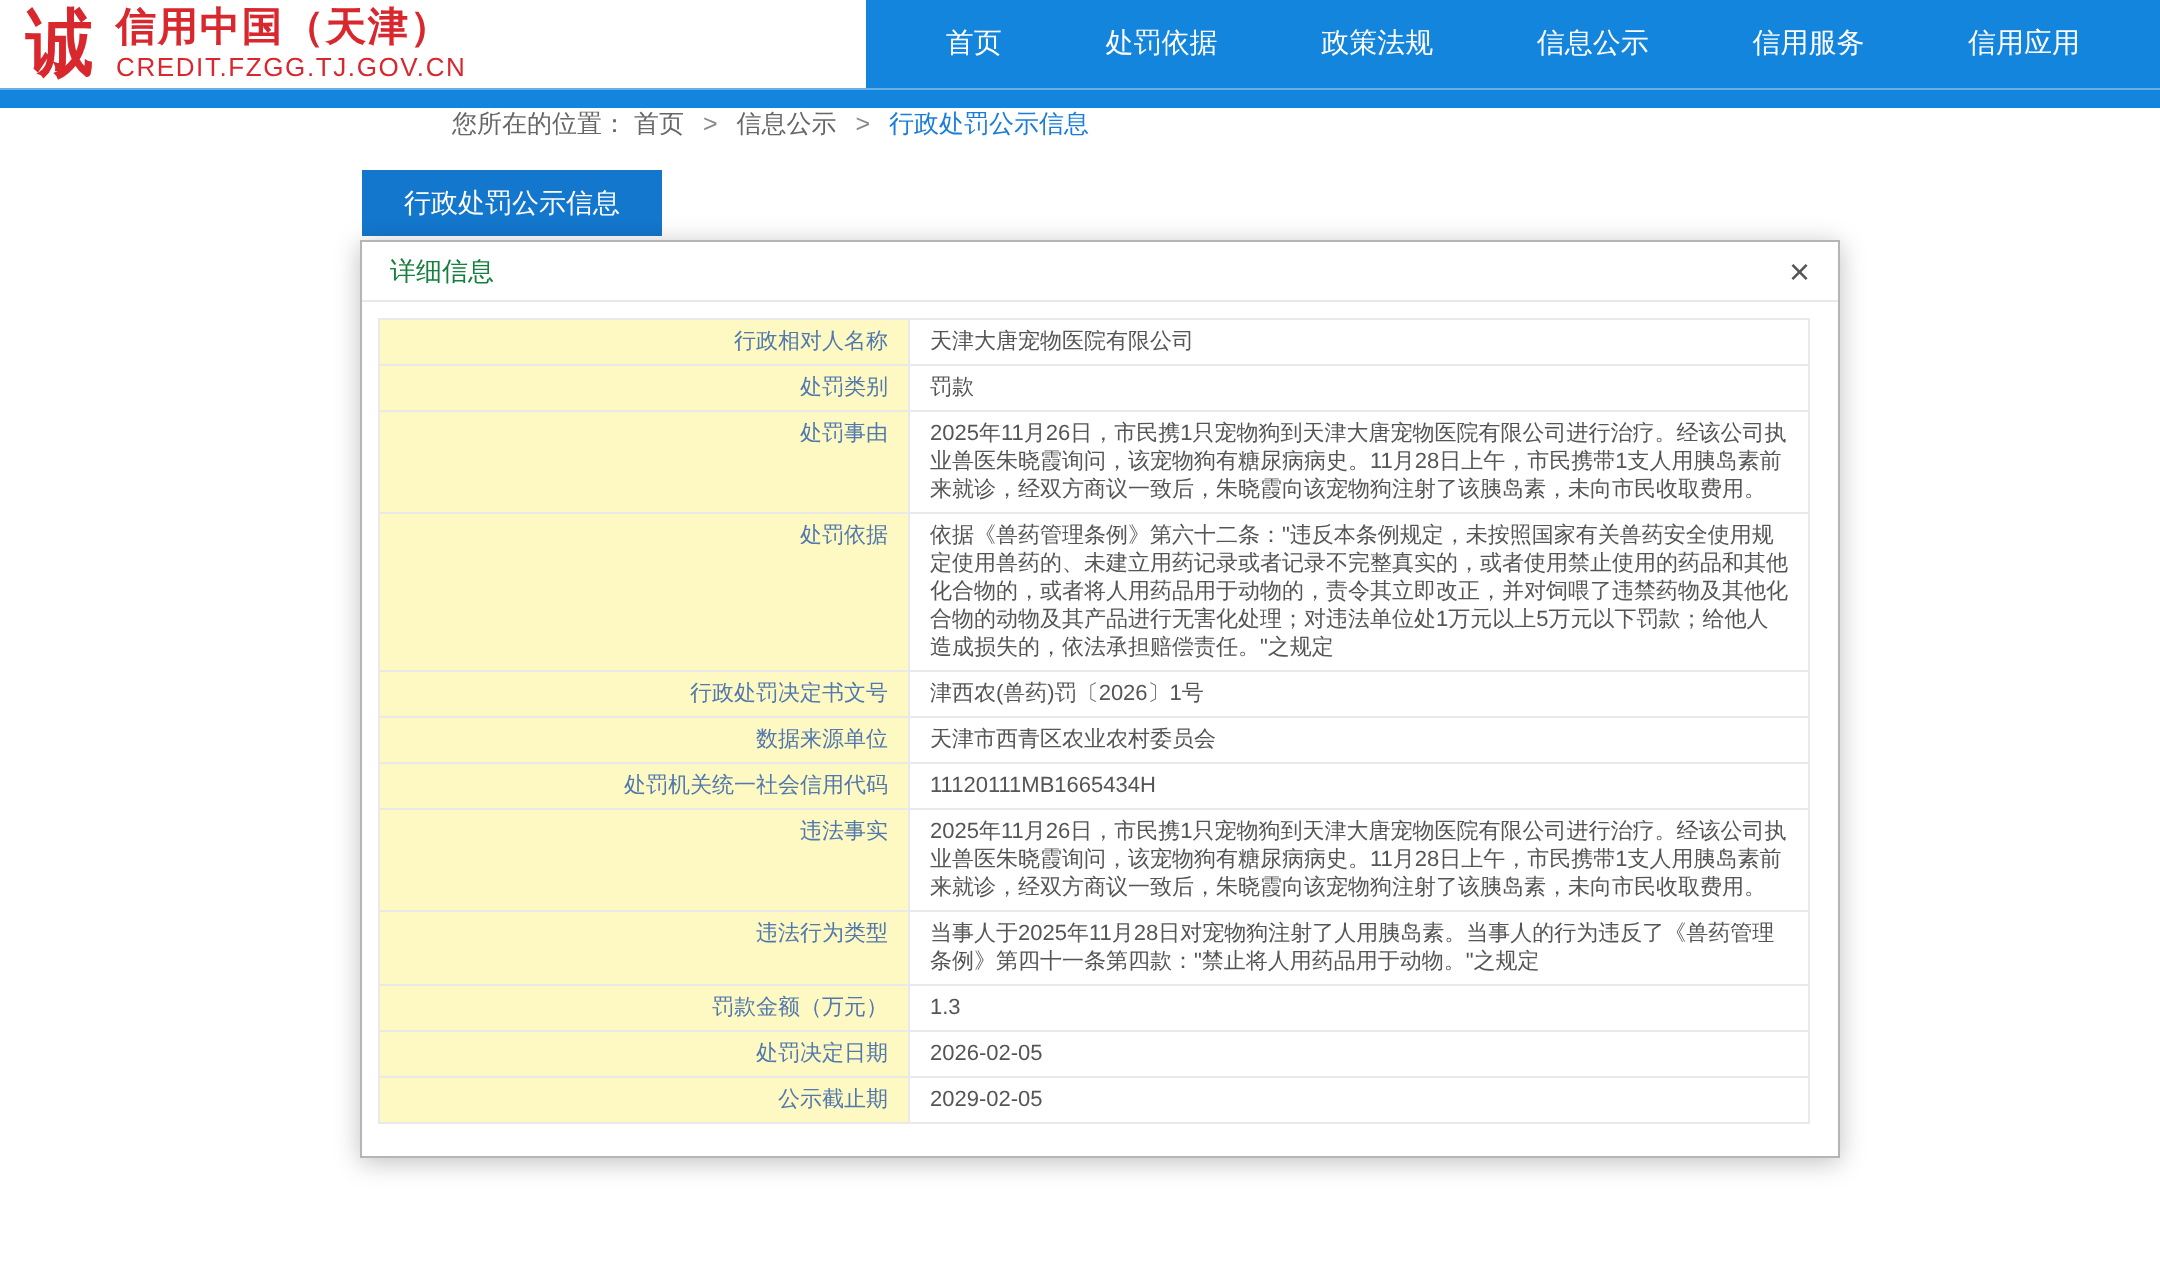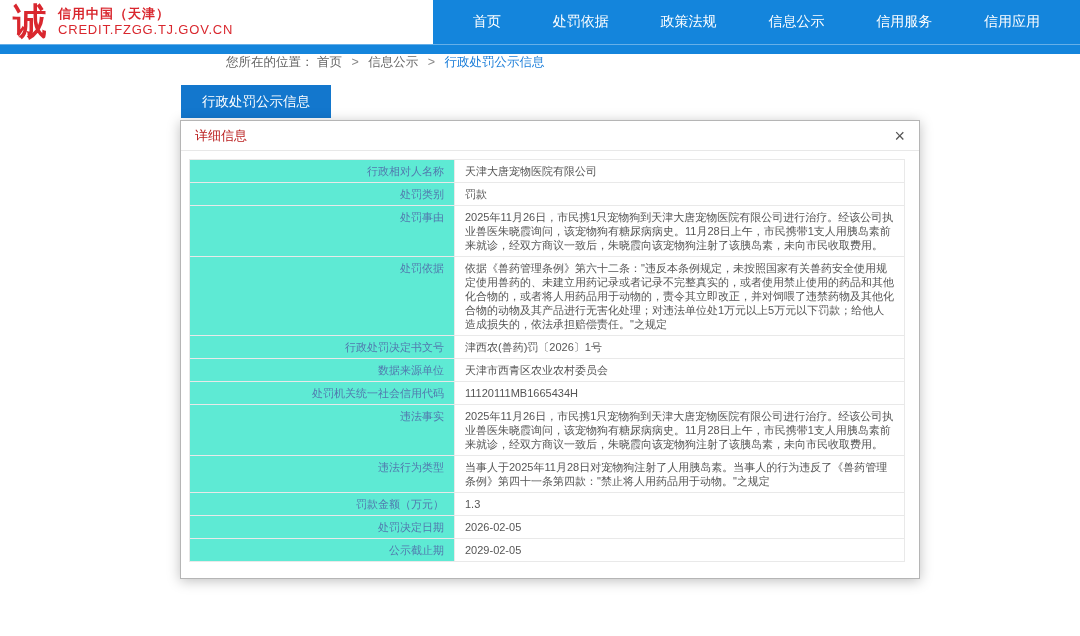--- a/index.html
+++ b/index.html
@@ -7,21 +7,21 @@
     font-family:"Liberation Sans","DejaVu Sans",sans-serif; }
 
   
   .topbar { position:relative; height:44px; background:#fff; }
   .logo-area { position:absolute; left:0; top:0; width:433px; height:44px;
     display:flex; align-items:center; padding-left:10px; background:#fff; }
   .seal { width:40px; height:40px; display:flex; align-items:center; justify-content:center;
     color:var(--logo_red,#d9272e); font-family:"DejaVu Serif","Liberation Serif",serif;
     font-size:34px; font-weight:bold; transform:scaleY(1.08); }
   .logo-text { margin-left:8px; line-height:1.1; }
-  .logo-title { color:var(--logo_red,#d9272e); font-size:13px; font-weight:bold; letter-spacing:1px; }
+  .logo-title { color:var(--logo_red,#d9272e); font-size:20px; font-weight:bold; letter-spacing:1px; }
   .logo-sub { color:var(--logo_red,#d9272e); font-size:13px; letter-spacing:0.8px; margin-top:2px; }
   .nav-area { position:absolute; left:433px; right:0; top:0; height:44px;
     background:var(--nav_blue,#1485dc); display:flex; align-items:center;
     justify-content:space-around; padding:0 14px; }
   .nav-item { color:#fff; font-size:14px; cursor:pointer; white-space:nowrap; }
   .blue-strip { height:10px; background:var(--nav_blue,#1485dc);
     border-top:1px solid rgba(255,255,255,0.35); }
 
   
   .breadcrumb { margin:0 0 0 226px; font-size:12.5px; color:#666; }
@@ -32,29 +32,29 @@
   
   .tab-btn { margin:14px 0 0 181px; width:150px; height:33px;
     background:var(--button_blue,#1377cd); color:#fff; font-size:13.5px;
     display:flex; align-items:center; justify-content:center; cursor:pointer; }
 
   
   .modal { margin:2px 0 0 180px; width:740px; background:#fff;
     border:1px solid #b5b5b5; box-shadow:0 2px 12px rgba(0,0,0,0.25); }
   .modal-header { height:30px; display:flex; align-items:center;
     justify-content:space-between; padding:0 14px; border-bottom:1px solid #e8e8e8; }
-  .modal-title { font-size:13px; color:#b91c1c; }
+  .modal-title { font-size:13px; color:#15803d; }
   .modal-close { font-size:18px; color:#555; cursor:pointer; line-height:1; }
   .modal-body { padding:8px 14px 16px 8px; }
 
   table.detail { width:100%; border-collapse:collapse; table-layout:fixed; }
   table.detail td { border:1px solid #e9e9e9; font-size:11px; line-height:14px;
     padding:4px 10px; vertical-align:top; word-break:break-all; }
   td.lbl { width:265px; text-align:right; color:var(--label_blue,#5179ae);
-    padding-right:14px; background:#5eead4; }
+    padding-right:14px; background:#fef9c3; }
   td.val { color:#555; }
 </style>
 </head>
 <body>
 
 <div class="topbar">
   <div class="logo-area">
     <div class="seal">
       <span>诚</span>
     </div>

